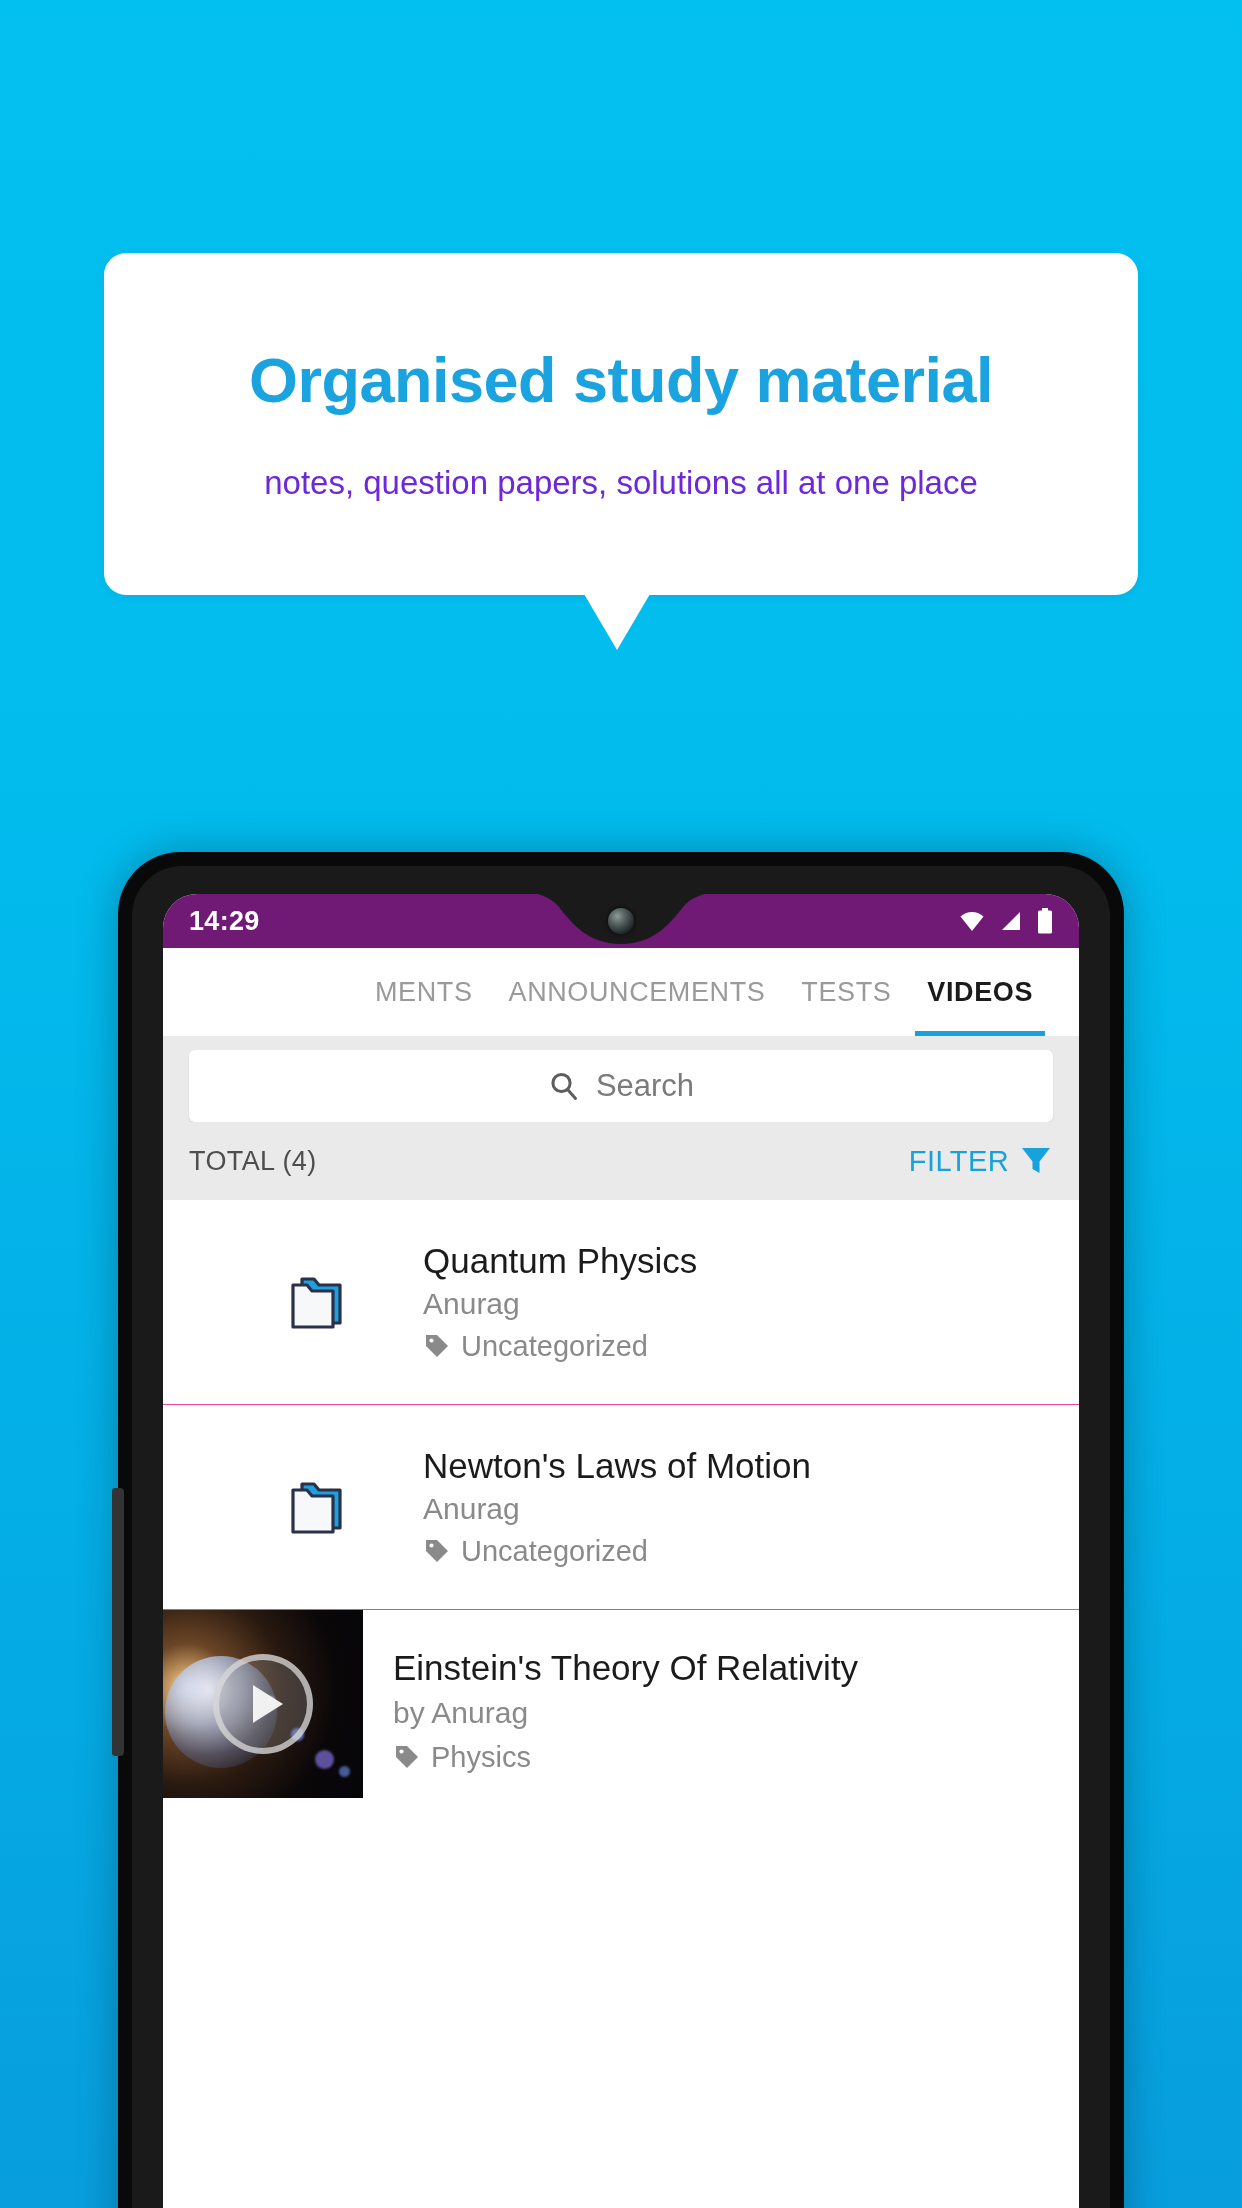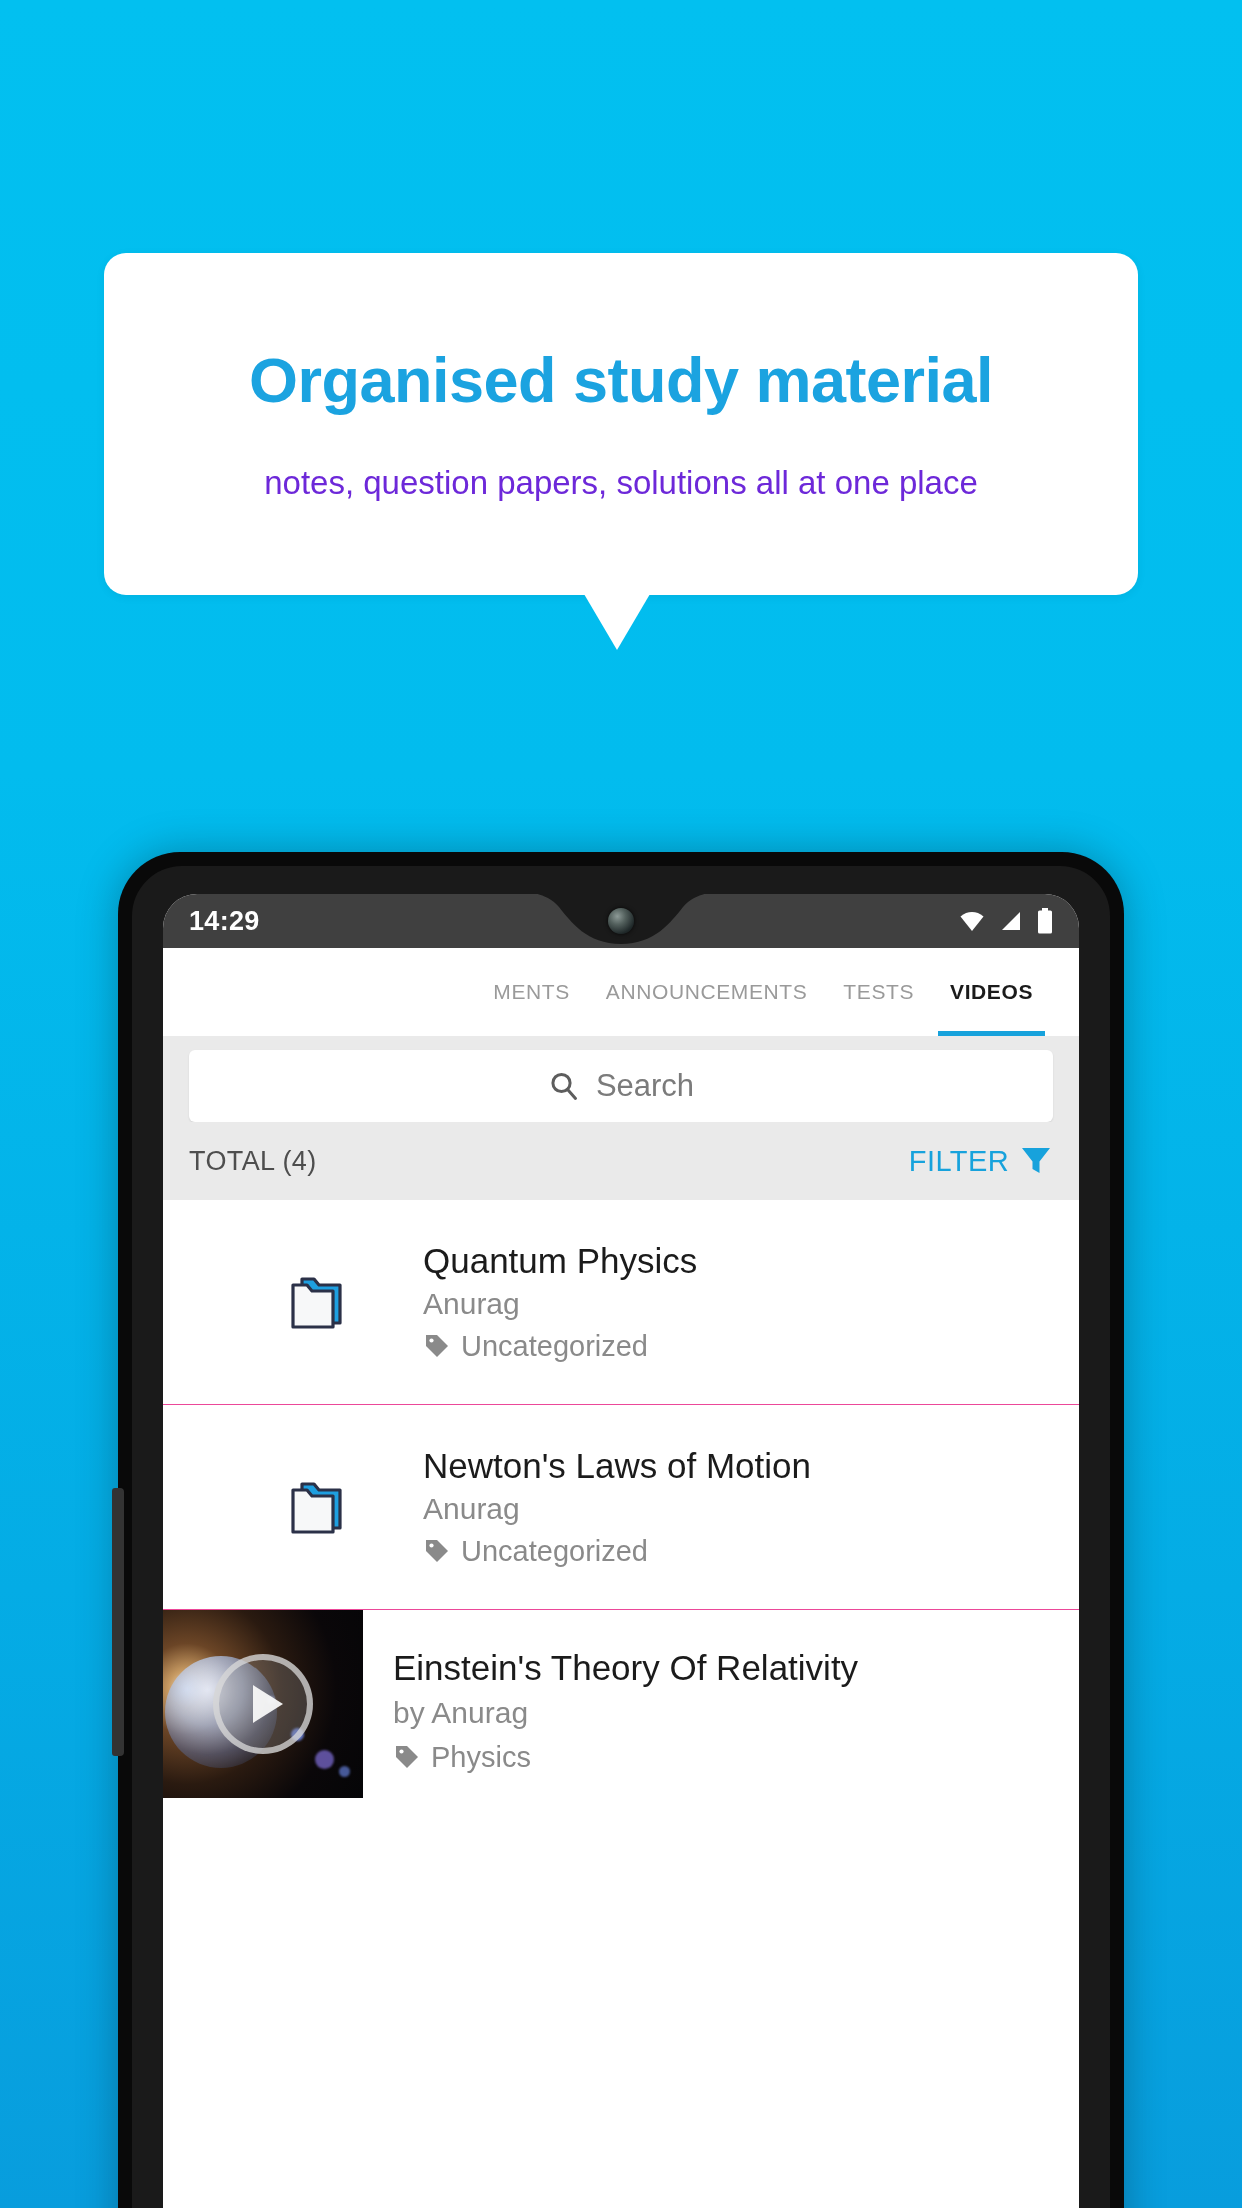--- a/index.html
+++ b/index.html
@@ -127,21 +127,21 @@
     height: 1314px;
     overflow: hidden;
     background: #ffffff;
     border-radius: 34px 34px 0 0;
   }
 
   
   .statusbar {
     position: relative;
     height: 54px;
-    background: #404040;
+    background: #701a75;
     color: #ffffff;
     display: flex;
     align-items: center;
     justify-content: space-between;
     padding: 0 26px;
     box-sizing: border-box;
     text-align: right;
   }
   .status-time {
     font-size: 27px;
@@ -229,21 +229,21 @@
     display: flex;
     align-items: stretch;
     justify-content: flex-end;
     padding-right: 28px;
     box-sizing: border-box;
   }
   .tab {
     display: flex;
     align-items: center;
     padding: 0 18px;
-    font-size: 21px;
+    font-size: 27px;
     letter-spacing: 0.6px;
     color: #9a9a9a;
     position: relative;
     white-space: nowrap;
   }
   .tab.active {
     color: #1b1b1b;
     font-weight: 700;
   }
   .tab.active::after {

